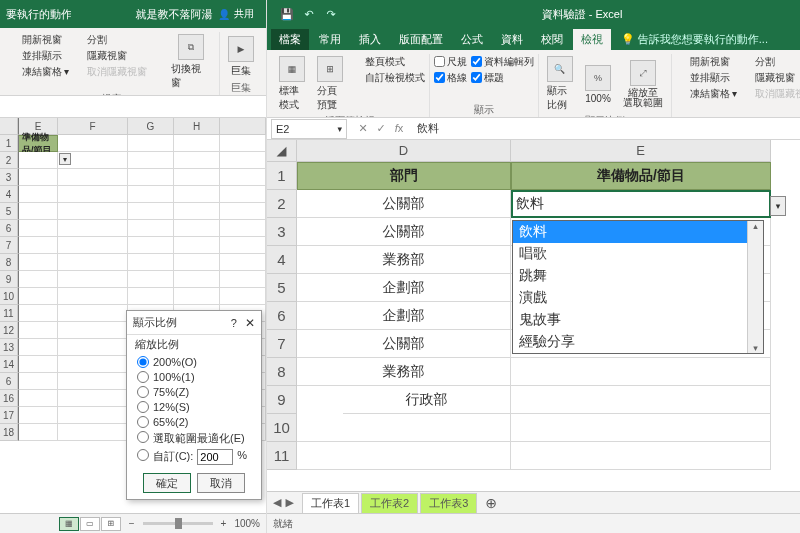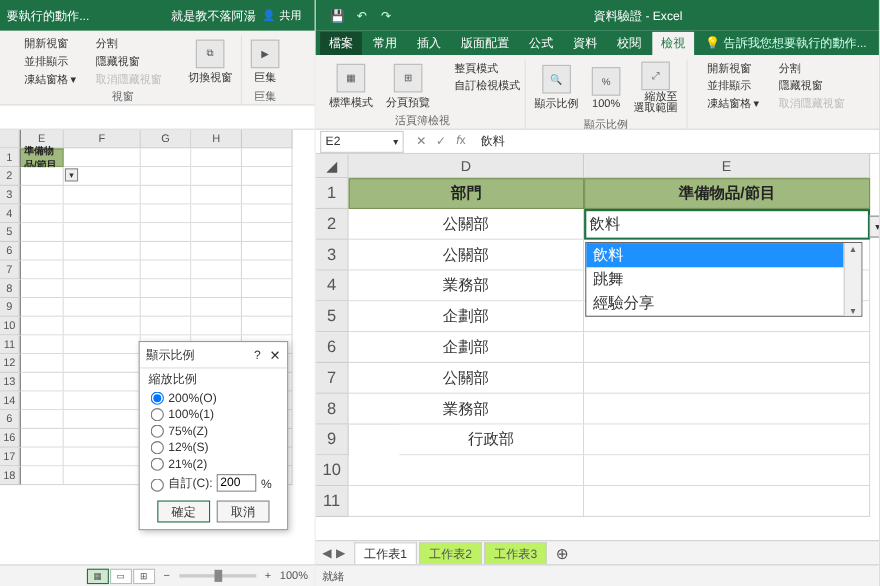--- a/index.html
+++ b/index.html
@@ -47,21 +47,21 @@
 .hcell{background:#9fb97e;color:#222;font-weight:bold;justify-content:center;font-size:10px;border:1px solid #7a9458}
 .left .hcell{font-size:9px}
 
 .left .grid .cell.fz,.left .grid .ch.fz{border-left:1.5px solid #7a7a7a}
 
 .dlg{position:absolute;left:126px;top:192px;width:136px;background:#fff;border:1px solid #9a9a9a;box-shadow:2px 2px 6px rgba(0,0,0,.25);font-size:11px}
 .dlg .dtitle{display:flex;justify-content:space-between;align-items:center;padding:4px 6px;border-bottom:1px solid #ddd}
 .dlg .dx{cursor:default;font-size:12px}
 .dlg .dh{padding:2px 8px;font-size:11px}
 .dlg .opts{padding:2px 10px;display:flex;flex-direction:column;gap:3px}
-.dlg .orow{display:flex;align-items:flex-end;gap:4px;font-size:11px}
+.dlg .orow{display:flex;align-items:flex-start;gap:4px;font-size:11px}
 .dlg .orow input[type=radio]{width:12px;height:12px}
 .dlg .cust input[type=text]{width:36px;height:16px;font-size:11px;border:1px solid #888;padding:0 2px}
 .dlg .dbtns{display:flex;gap:6px;justify-content:center;padding:6px}
 .dlg .dbtn{width:48px;height:20px;border:1px solid #888;background:#f5f5f5;font-size:11px;display:flex;align-items:center;justify-content:center;cursor:default}
 .dlg .dbtn.primary{border:1px solid #1e7145}
 
 .right .grid{grid-template-columns:30px 214px 260px}
 .right .ch{height:22px;font-size:13px}
 .right .rh,.right .cell{height:28px;font-size:14px}
 .right .rh{font-size:15px}
@@ -299,21 +299,25 @@
         <label class="orow">
             <input type="radio" style="">
             <span>75%(Z)</span>
           </label>
         <label class="orow">
             <input type="radio" style="">
             <span>12%(S)</span>
           </label>
         <label class="orow">
             <input type="radio" style="">
-            <span>21%(2)</span>
+            <span>65%(2)</span>
+          </label>
+        <label class="orow">
+            <input type="radio" style="">
+            <span>選取範圍最適化(E)</span>
           </label>
         <label class="orow cust">
             <input type="radio" style="">
             <span>自訂(C):</span>
             <input type="text" value="200" style="">
             <span>%</span>
           </label>
       </div>
       <div class="dbtns">
         <div class="dbtn primary">確定</div>
@@ -376,31 +380,56 @@
           <div class="chkline">
               <span class="ic" style="width:12px;height:12px"></span>
               <span>自訂檢視模式</span>
             </div>
         </div>
       </div>
       <div class="glabel">活頁簿檢視</div>
     </div>
     <div class="group">
       <div class="gc">
+        <div class="vcol">
+          <div class="chkline">
+              <input type="checkbox" style="">
+              <span>尺規</span>
+            </div>
+          <div class="chkline">
+              <input type="checkbox" checked="" style="">
+              <span>格線</span>
+            </div>
+        </div>
+        <div class="vcol">
+          <div class="chkline">
+              <input type="checkbox" checked="" style="">
+              <span>資料編輯列</span>
+            </div>
+          <div class="chkline">
+              <input type="checkbox" checked="" style="">
+              <span>標題</span>
+            </div>
+        </div>
+      </div>
+      <div class="glabel">顯示</div>
+    </div>
+    <div class="group">
+      <div class="gc">
         <div class="rbtn big">
             <span class="ic">🔍</span>
             <span>顯示比例</span>
           </div>
         <div class="rbtn big">
             <span class="ic">%</span>
             <span>100%</span>
           </div>
         <div class="rbtn big">
             <span class="ic">⤢</span>
-            <span style="white-space:pre;text-align:right;line-height:1">縮放至
+            <span style="white-space:pre;text-align:center;line-height:1">縮放至
 選取範圍</span>
           </div>
       </div>
       <div class="glabel">顯示比例</div>
     </div>
     <div class="group">
       <div class="gc">
         <div class="vcol">
           <div class="chkline">
               <span class="ic" style="width:12px;height:12px"></span>
@@ -478,21 +507,24 @@
         <div class="cell" style="justify-content: center;"></div>
         <div class="cell" style="position: relative;"></div>
         <div class="rh">11</div>
         <div class="cell" style="justify-content: center;"></div>
         <div class="cell" style="position: relative;"></div>
       </div>
 
     <div class="ddlist">
       <div class="items" id="dditems">
           <div class="it sel">飲料</div>
+          <div class="it">唱歌</div>
           <div class="it">跳舞</div>
+          <div class="it">演戲</div>
+          <div class="it">鬼故事</div>
           <div class="it">經驗分享</div>
         </div>
       <div class="sbar">
           <span>▴</span>
           <span>▾</span>
         </div>
     </div>
   </div>
   <div class="stabs">
     <div class="nav">

